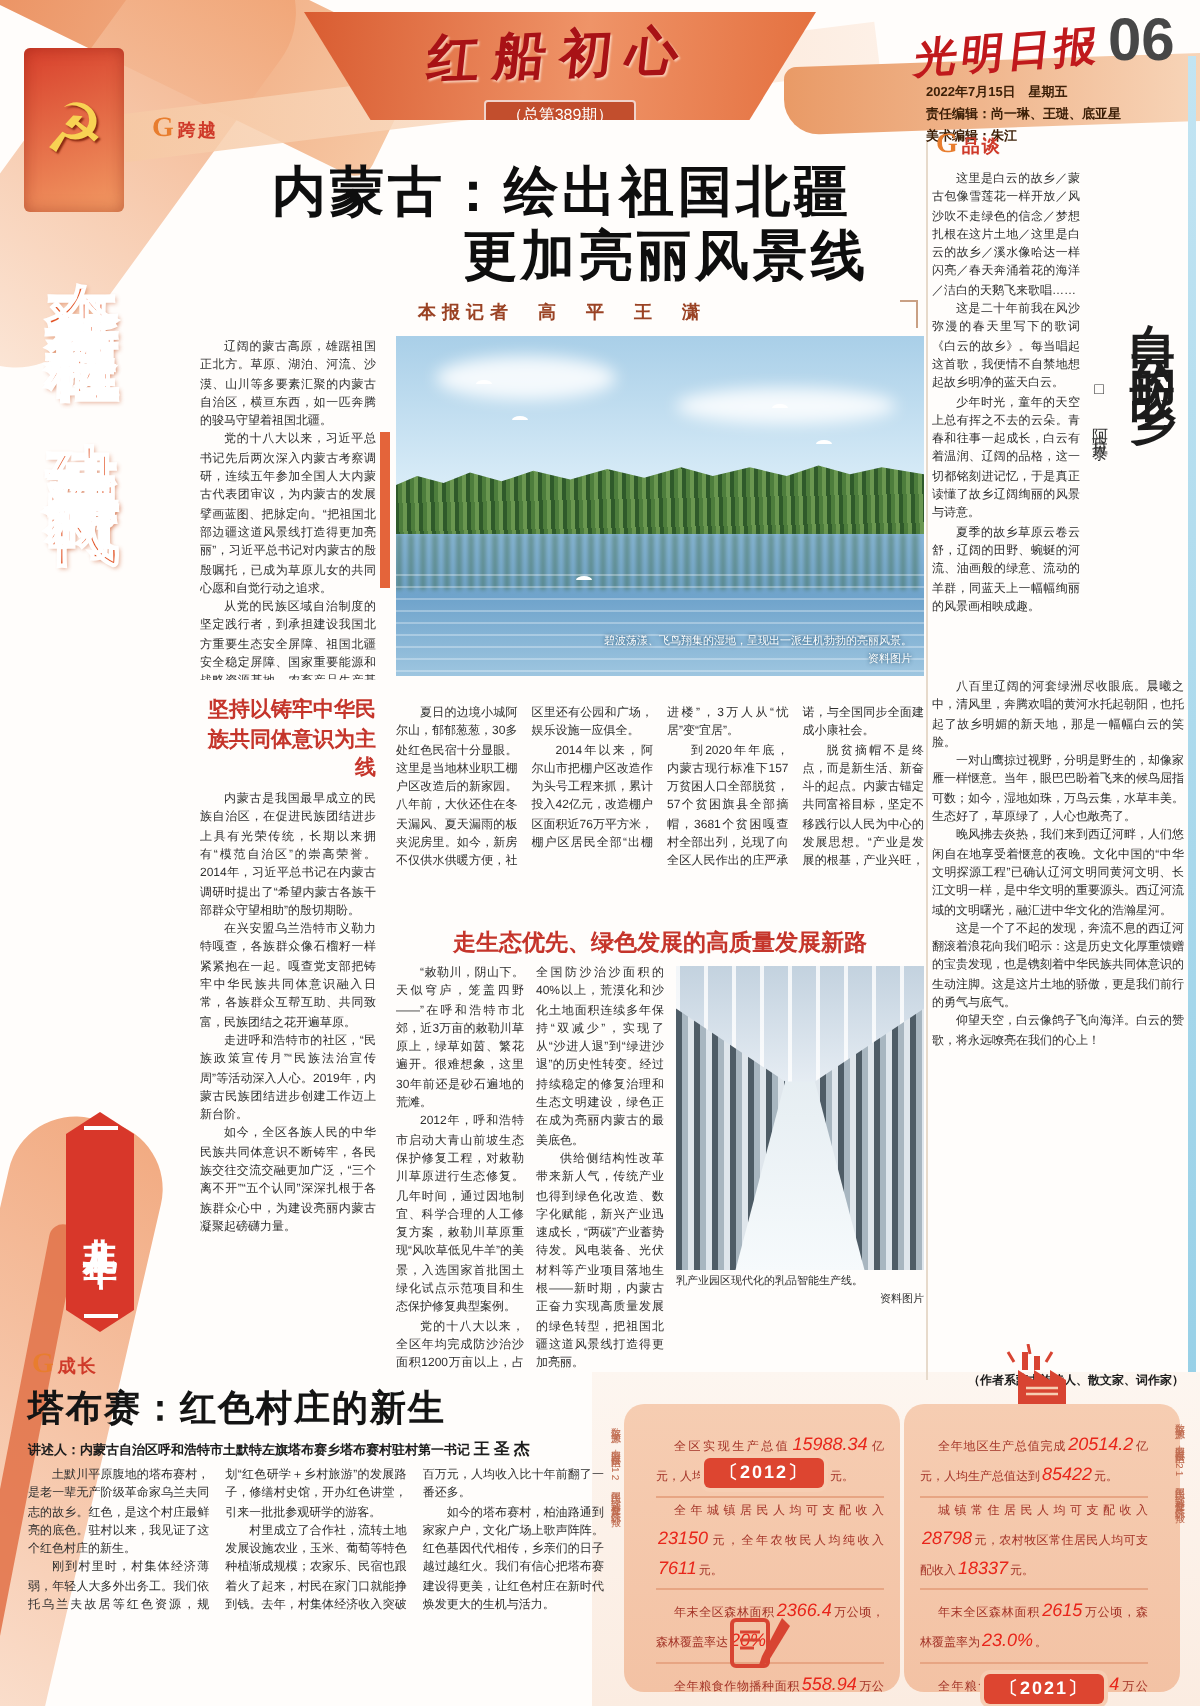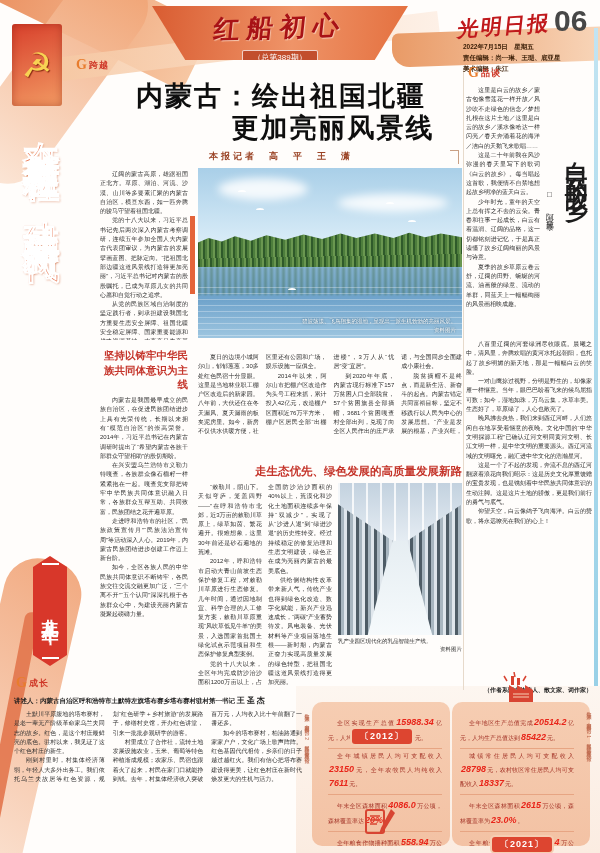--- a/index.html
+++ b/index.html
@@ -92,21 +92,21 @@
         line-height:1.6;text-shadow:0 0 2px rgba(0,50,80,.95);z-index:2;}
 
   
   .sec1{left:100px;top:348px;width:88px;height:342px;}
   .sec-head1{color:#c5352b;font-weight:bold;font-size:10.5px;text-align:right;line-height:1.4;margin-bottom:4px;}
   .sec2{left:198px;top:348px;width:264px;}
   .sec-head2{background:#fbe7d8;color:#c5352b;font-weight:bold;font-size:12px;text-align:center;
         padding:3px 0;letter-spacing:1px;}
   .sec2-cols{margin-top:5px;height:84px;column-count:4;column-gap:7px;}
   .sec3{left:198px;top:462px;width:264px;}
-  .sec-head3{color:#c5352b;font-weight:bold;font-size:11.5px;text-align:right;padding:2px 0 4px;}
+  .sec-head3{color:#c5352b;font-weight:bold;font-size:11.5px;text-align:center;padding:2px 0 4px;}
   .sec3-body{display:flex;gap:6px;}
   .sec3-text{width:134px;height:206px;column-count:2;column-gap:6px;}
   .figure2{width:124px;}
 
   
   .photo2{position:relative;width:124px;height:152px;overflow:hidden;
         background:linear-gradient(180deg,#b9c9d8,#e8eef4 45%,#cfd9e2);}
   .photo2 .ceil{position:absolute;left:0;top:0;width:100%;height:42%;
         background:repeating-linear-gradient(90deg,rgba(255,255,255,.8) 0 2px,transparent 2px 14px),
         linear-gradient(180deg,#c3d2df,#e9eff5);}
@@ -139,21 +139,21 @@
   .essay-row2{height:344px;overflow:hidden;margin-top:2px;}
   .essay-attrib{font-size:6px;font-weight:bold;color:#1d1d1d;text-align:right;margin-top:2px;}
 
   
   .bottom-tint{left:296px;top:686px;width:304px;height:167px;background:linear-gradient(180deg,#fdf6f0,#fbece1);}
   .panel{background:linear-gradient(180deg,#f6cdb2,#f3c2a4);border-radius:10px;z-index:2;}
   .panel1{left:312px;top:702px;width:138px;height:144px;padding:10px 8px 4px 16px;}
   .panel2{left:452px;top:702px;width:138px;height:144px;padding:10px 16px 4px 8px;}
   .stat-item{font-size:6px;color:#a33327;line-height:1.65;text-align:justify;padding:3px 0;text-indent:1.5em;}
   .stat-item + .stat-item{border-top:1px solid #e7a583;}
-  .stat-item .hl{color:#e8251a;font-weight:bold;font-style:italic;font-size:9px;padding:0 1px;}
+  .stat-item .hl{color:#e8251a;font-weight:normal;font-style:italic;font-size:9px;padding:0 1px;}
   .pill{position:absolute;background:#dd4530;color:#fff;font-weight:bold;font-size:9px;letter-spacing:1px;
         padding:1px 8px;border-radius:3px;box-shadow:0 0 0 2px #f6cdb2;z-index:3;}
   .pill1{left:352px;top:729px;} .pill2{left:492px;top:837px;}
   .source-vert{writing-mode:vertical-rl;font-size:5px;color:#bf6a4e;letter-spacing:1px;z-index:3;line-height:1.6;}
   .src1{left:297px;top:710px;height:132px;width:14px;}
   .src2{left:579px;top:708px;height:132px;width:14px;}
   .icon-notebook{left:364px;top:806px;z-index:3;}
   .icon-factory{left:502px;top:672px;z-index:3;}
 </style>
 </head>
@@ -297,36 +297,37 @@
         <p data-name="paragraph">八百里辽阔的河套绿洲尽收眼底。晨曦之中，清风里，奔腾欢唱的黄河水托起朝阳，也托起了故乡明媚的新天地，那是一幅幅白云的笑脸。</p>
         <p data-name="paragraph">一对山鹰掠过视野，分明是野生的，却像家雁一样惬意。当年，眼巴巴盼着飞来的候鸟屈指可数；如今，湿地如珠，万鸟云集，水草丰美。生态好了，草原绿了，人心也敞亮了。</p>
         <p data-name="paragraph">晚风拂去炎热，我们来到西辽河畔，人们悠闲自在地享受着惬意的夜晚。文化中国的“中华文明探源工程”已确认辽河文明同黄河文明、长江文明一样，是中华文明的重要源头。西辽河流域的文明曙光，融汇进中华文化的浩瀚星河。</p>
         <p data-name="paragraph">这是一个了不起的发现，奔流不息的西辽河翻滚着浪花向我们昭示：这是历史文化厚重馈赠的宝贵发现，也是镌刻着中华民族共同体意识的生动注脚。这是这片土地的骄傲，更是我们前行的勇气与底气。</p>
         <p data-name="paragraph">仰望天空，白云像鸽子飞向海洋。白云的赞歌，将永远嘹亮在我们的心上！</p>
       </div>
     <div class="essay-attrib" data-name="essay-attribution">（作者系蒙古族诗人、散文家、词作家）</div>
   </div>
 
   <div class="abs village" data-name="village-article">
+    <div class="v-title" data-name="village-title">塔布赛：红色村庄的新生</div>
     <div class="v-byline" data-name="village-byline">
       <span data-name="village-byline-label">讲述人：内蒙古自治区呼和浩特市土默特左旗塔布赛乡塔布赛村驻村第一书记</span>
       <span class="vname" data-name="village-byline-name">王圣杰</span>
     </div>
     <div class="v-cols micro" data-name="village-body">
         <p data-name="paragraph">土默川平原腹地的塔布赛村，是老一辈无产阶级革命家乌兰夫同志的故乡。红色，是这个村庄最鲜亮的底色。驻村以来，我见证了这个红色村庄的新生。</p>
         <p data-name="paragraph">刚到村里时，村集体经济薄弱，年轻人大多外出务工。我们依托乌兰夫故居等红色资源，规划“红色研学＋乡村旅游”的发展路子，修缮村史馆，开办红色讲堂，引来一批批参观研学的游客。</p>
         <p data-name="paragraph">村里成立了合作社，流转土地发展设施农业，玉米、葡萄等特色种植渐成规模；农家乐、民宿也跟着火了起来，村民在家门口就能挣到钱。去年，村集体经济收入突破百万元，人均收入比十年前翻了一番还多。</p>
         <p data-name="paragraph">如今的塔布赛村，柏油路通到家家户户，文化广场上歌声阵阵。红色基因代代相传，乡亲们的日子越过越红火。我们有信心把塔布赛建设得更美，让红色村庄在新时代焕发更大的生机与活力。</p>
       </div>
   </div>
 
   <div class="abs panel panel1" data-name="stats-panel-2012">
       <div class="stat-item" data-name="stat-item"><span>全区实现生产总值</span><span class="hl">15988.34</span><span>亿元，人均生产总值达到</span><span class="hl">64319</span><span>元。</span></div>
       <div class="stat-item" data-name="stat-item"><span>全年城镇居民人均可支配收入</span><span class="hl">23150</span><span>元，全年农牧民人均纯收入</span><span class="hl">7611</span><span>元。</span></div>
-      <div class="stat-item" data-name="stat-item"><span>年末全区森林面积</span><span class="hl">4086.0</span><span>万公顷，森林覆盖率达</span><span class="hl">20%</span><span>。</span></div>
+      <div class="stat-item" data-name="stat-item"><span>年末全区森林面积</span><span class="hl">2366.4</span><span>万公顷，森林覆盖率达</span><span class="hl">20%</span><span>。</span></div>
       <div class="stat-item" data-name="stat-item"><span>全年粮食作物播种面积</span><span class="hl">558.94</span><span>万公顷，全年粮食总产量</span><span class="hl">2528.5</span></div>
     </div>
   <div class="abs panel panel2" data-name="stats-panel-2021">
       <div class="stat-item" data-name="stat-item"><span>全年地区生产总值完成</span><span class="hl">20514.2</span><span>亿元，人均生产总值达到</span><span class="hl">85422</span><span>元。</span></div>
       <div class="stat-item" data-name="stat-item"><span>城镇常住居民人均可支配收入</span><span class="hl">28798</span><span>元，农村牧区常住居民人均可支配收入</span><span class="hl">18337</span><span>元。</span></div>
       <div class="stat-item" data-name="stat-item"><span>年末全区森林面积</span><span class="hl">2615</span><span>万公顷，森林覆盖率为</span><span class="hl">23.0%</span><span>。</span></div>
       <div class="stat-item" data-name="stat-item"><span>全年粮食作物播种面积</span><span class="hl">688.4</span><span>万公顷，粮食产量</span><span class="hl">3840.3</span></div>
     </div>
   <div class="abs pill pill1" data-name="year-label-2012">〔2012〕</div>
   <div class="abs pill pill2" data-name="year-label-2021">〔2021〕</div>

